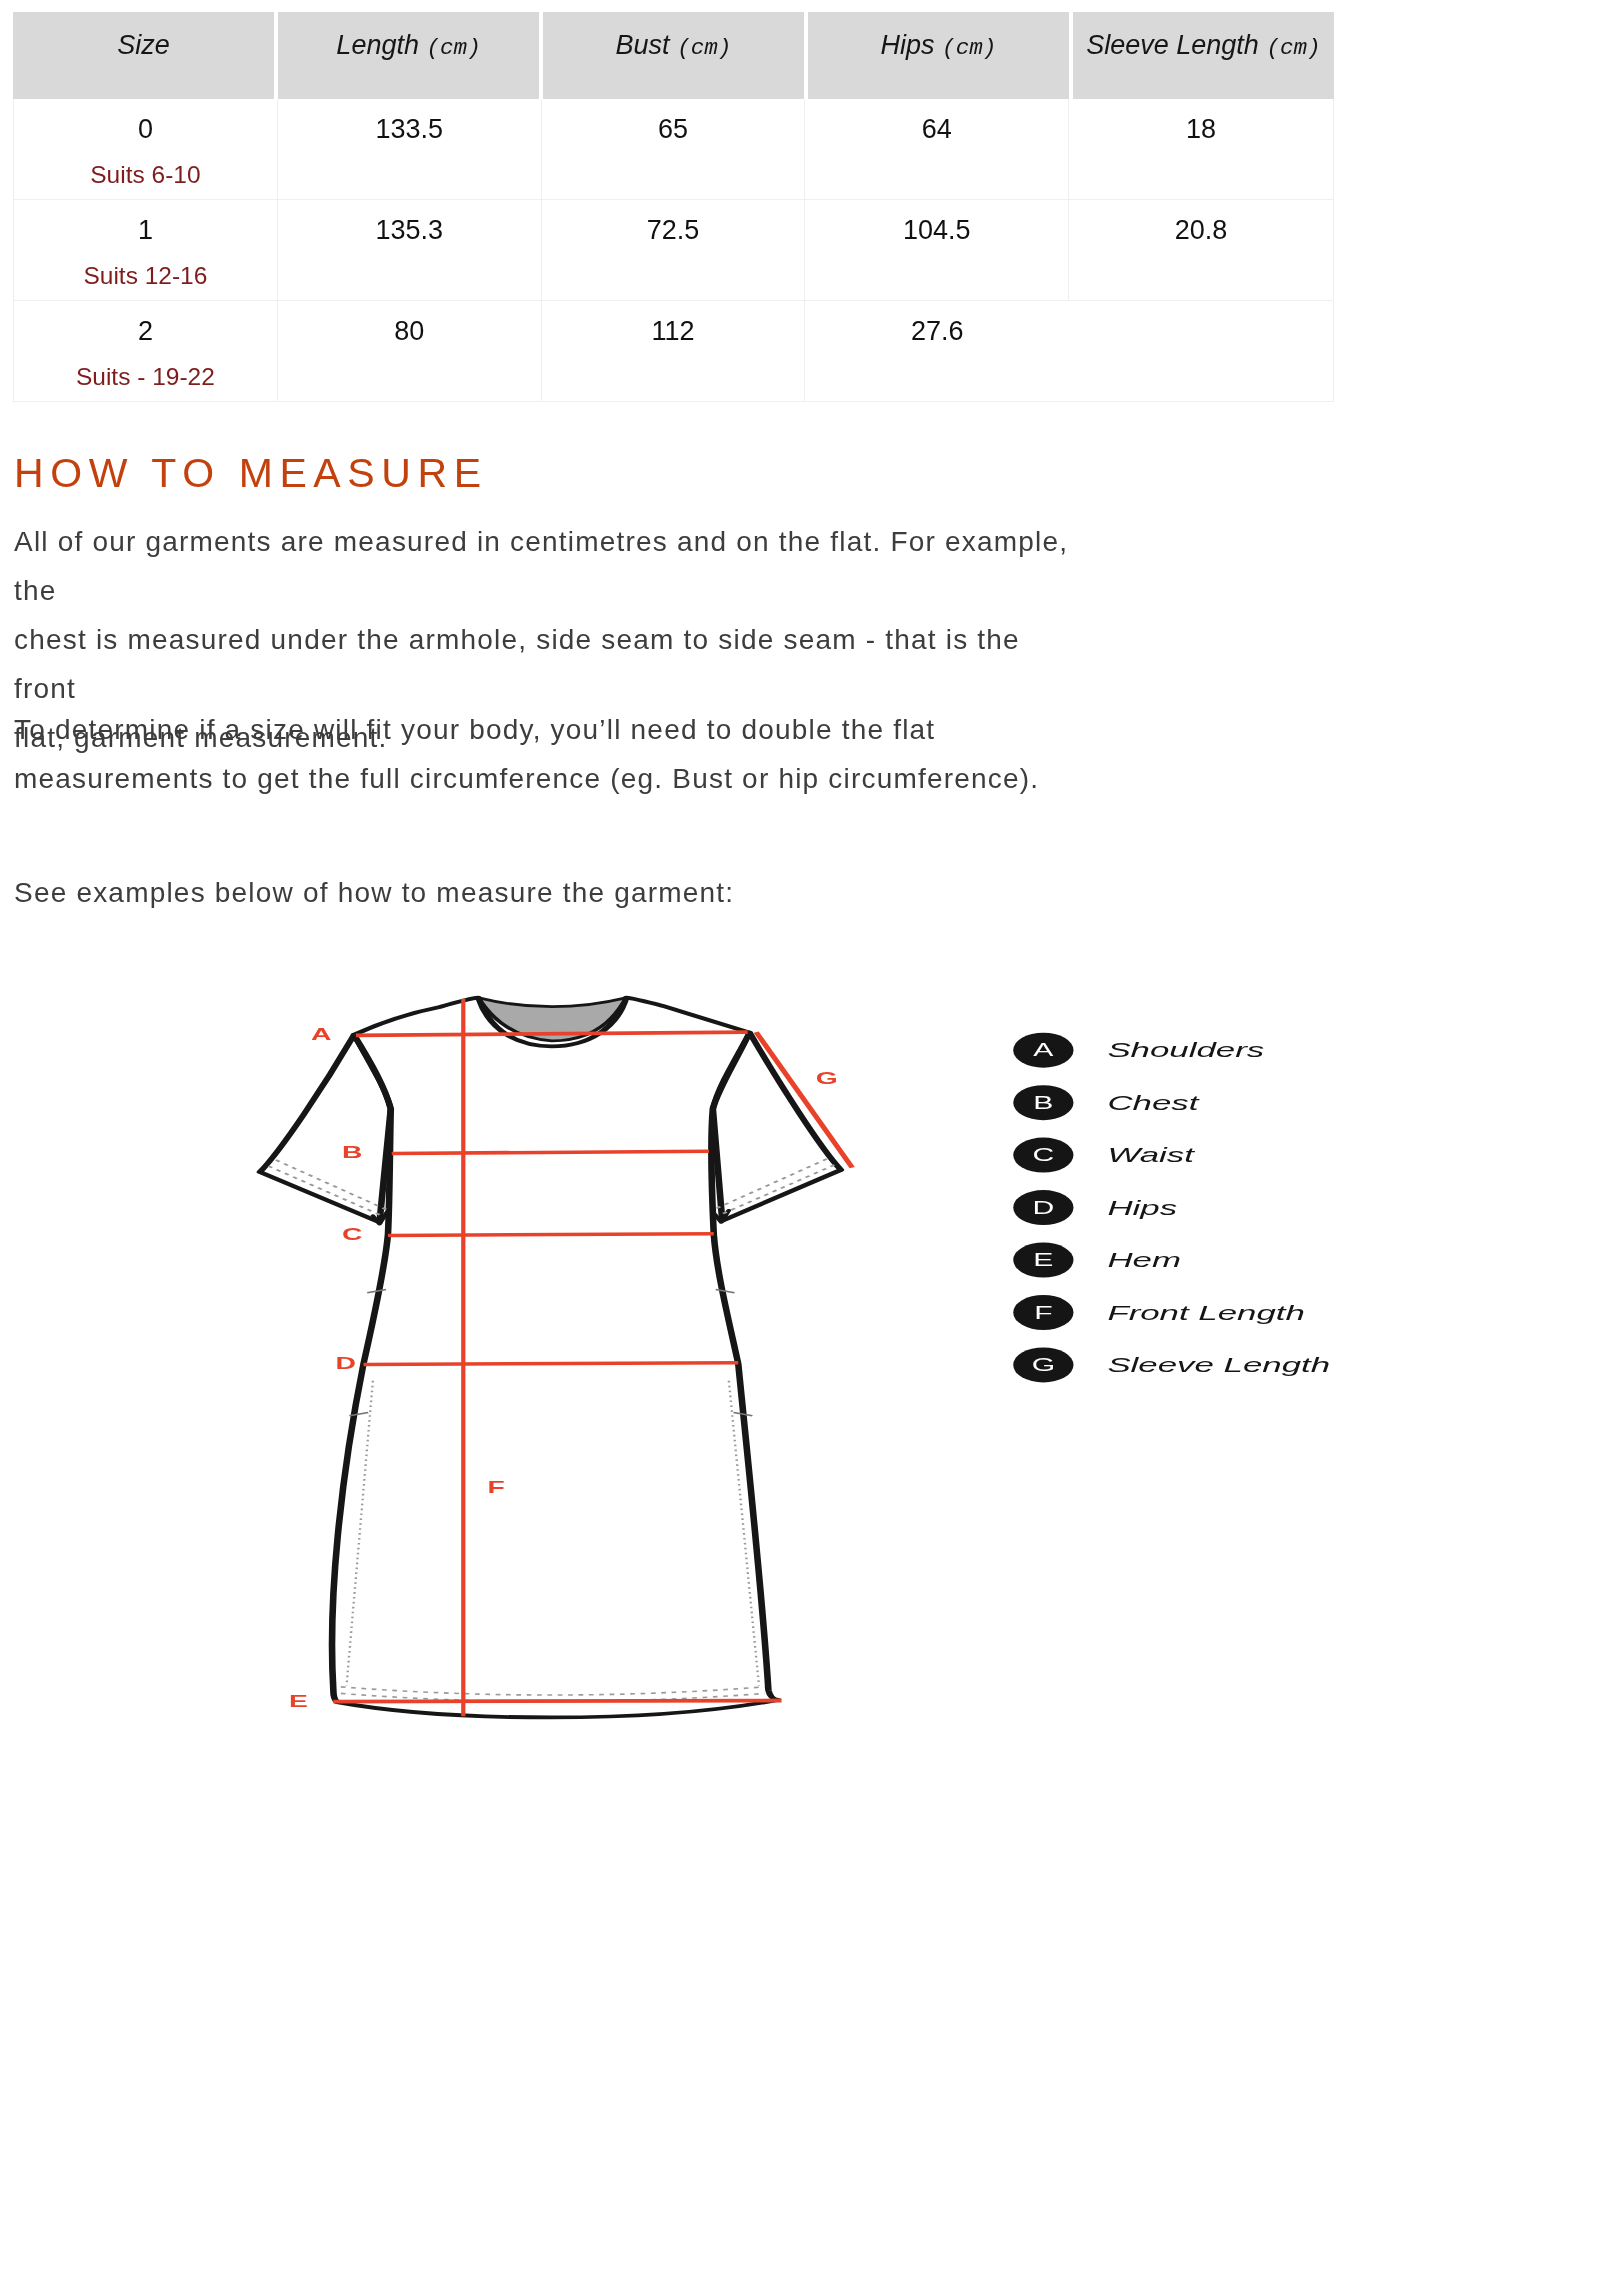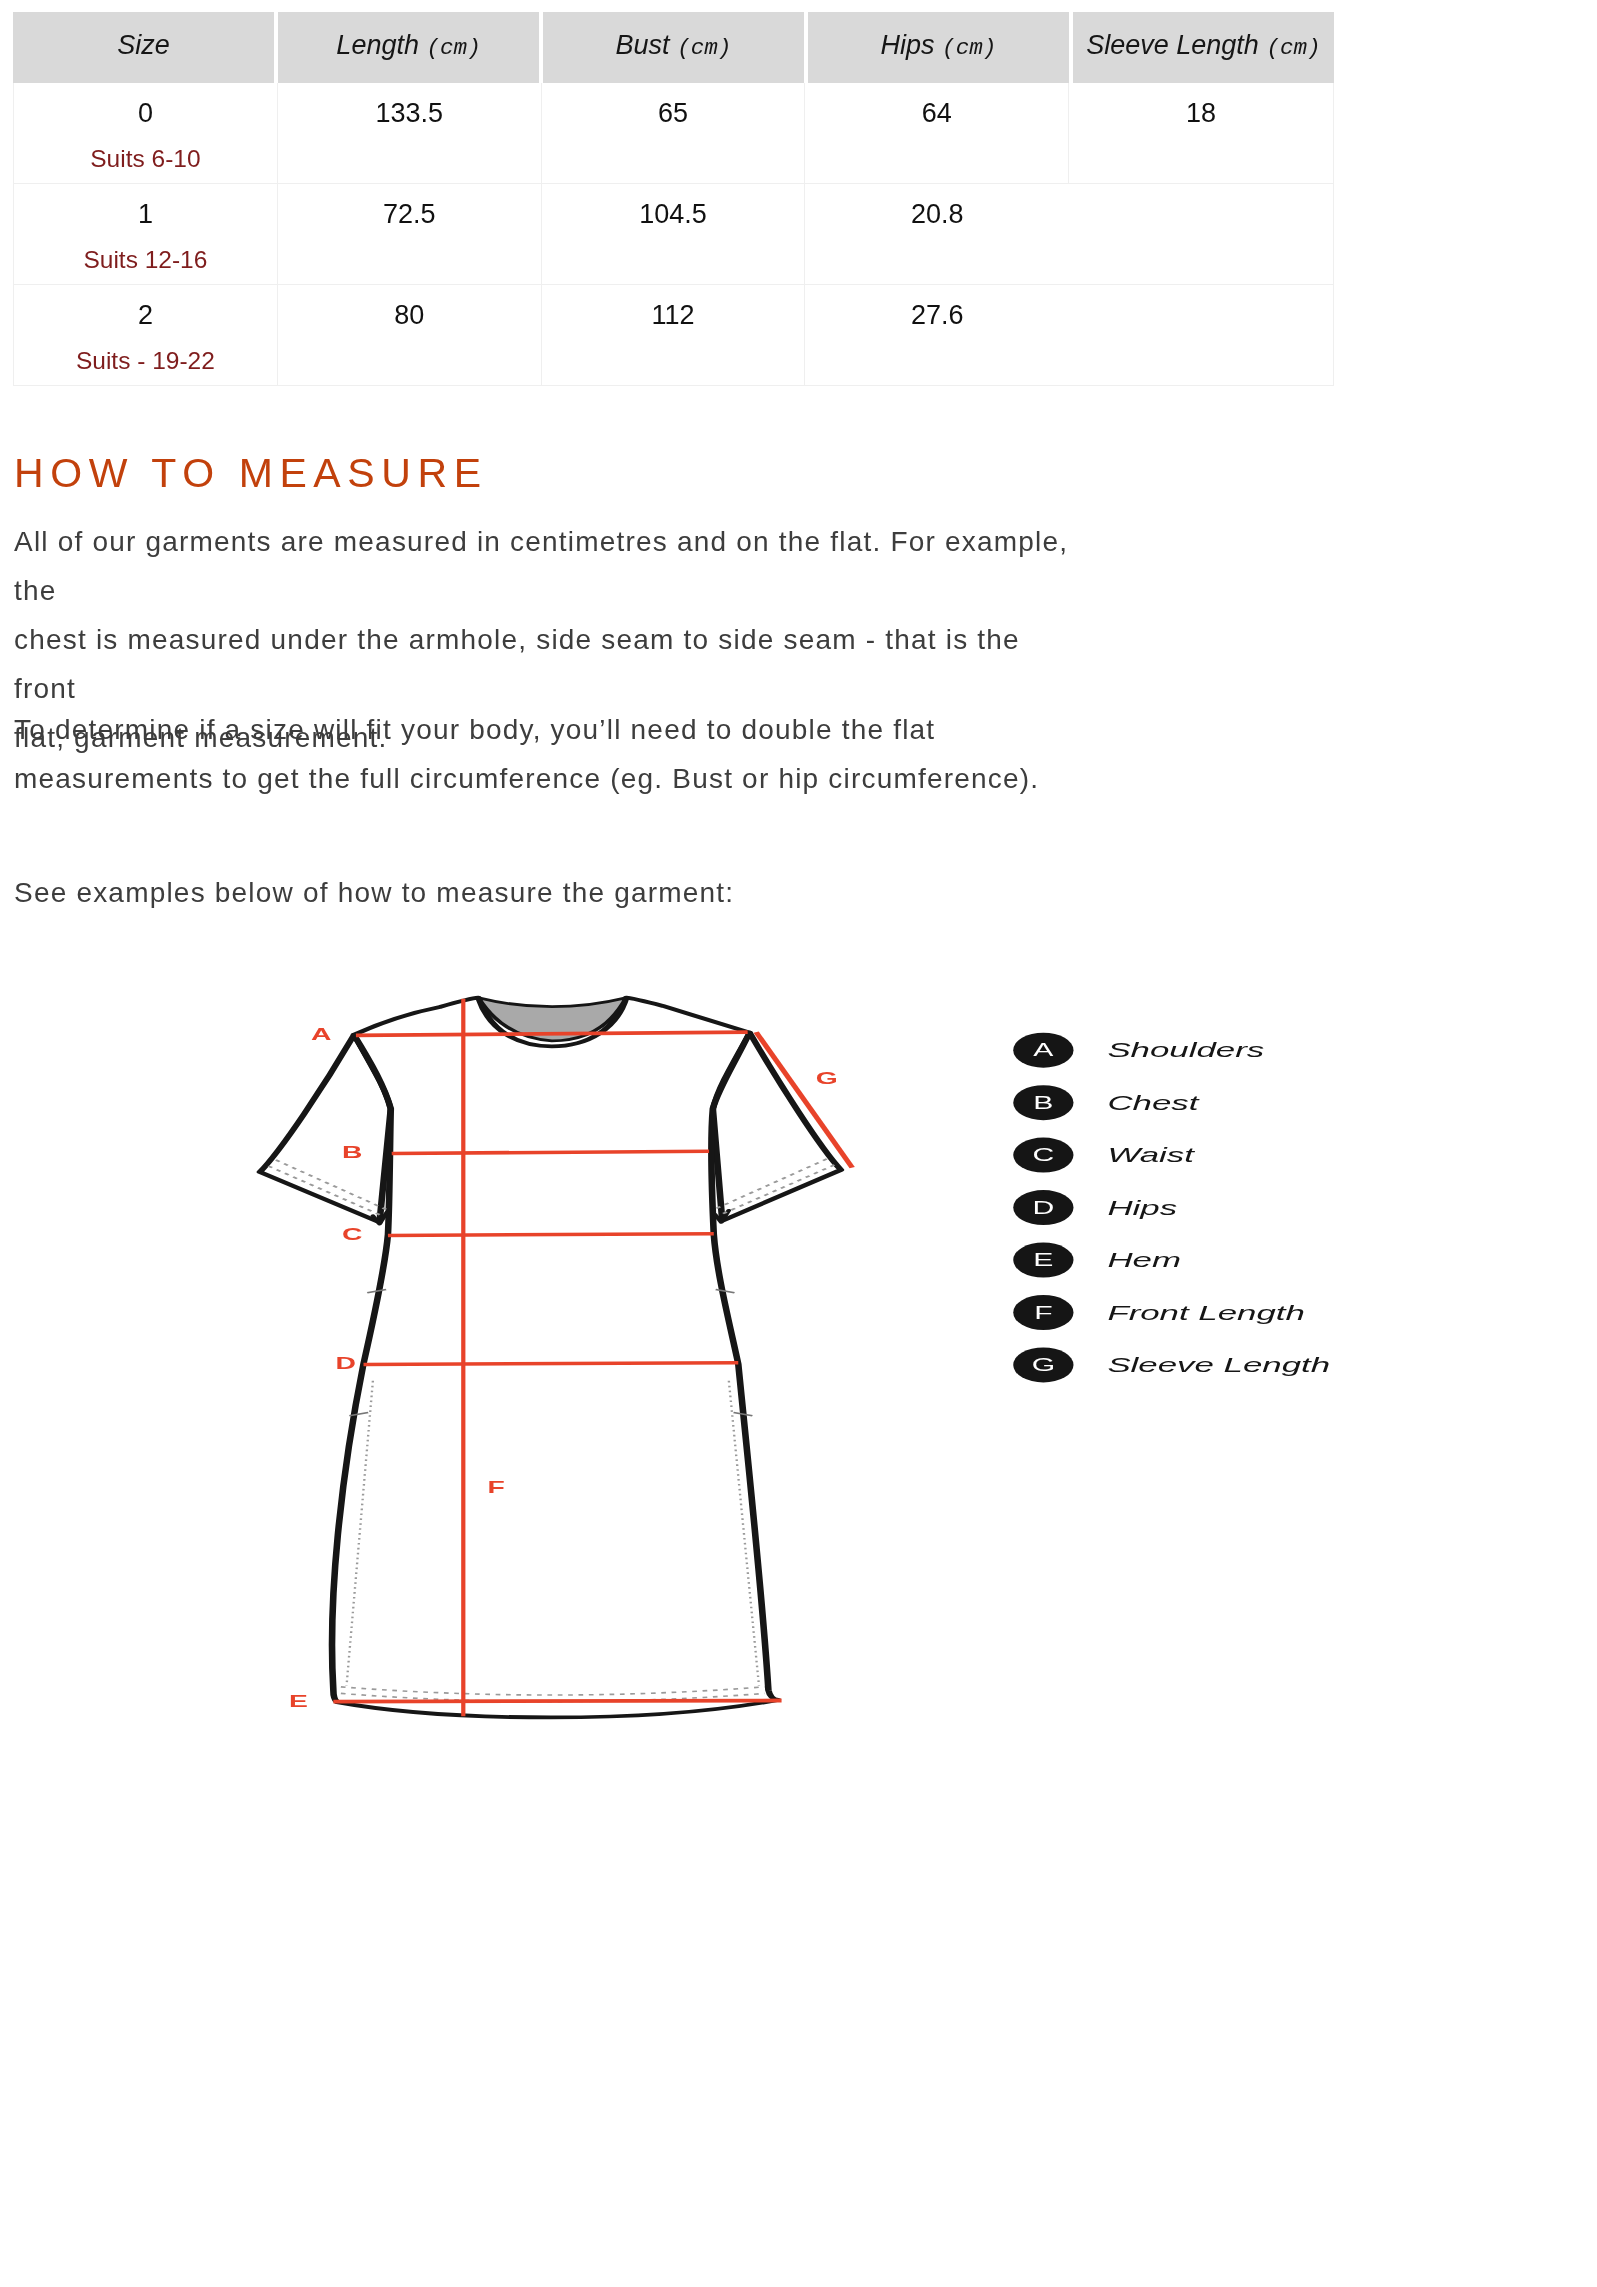--- a/index.html
+++ b/index.html
@@ -12,21 +12,21 @@
     overflow:hidden;
   }
   
   #size-table{position:absolute;left:13px;top:12.2px;width:1321px;}
   .thead{
     display:grid;grid-template-columns:repeat(5,1fr);
     column-gap:3.8px;
   }
   .th{
     background:#d9d9d9;
-    height:71px;
+    height:87px;
     font-style:italic;
     font-size:27px;
     text-align:center;
     padding-top:14px;
     box-sizing:border-box;
     line-height:38px;
     color:#161616;
   }
   .th .unit{font-size:22.6px;font-family:Liberation Mono, monospace;}
   .tbody{
@@ -111,20 +111,21 @@
         <div class="td">133.5</div>
         <div class="td">65</div>
         <div class="td">64</div>
         <div class="td">18</div>
       </div>
       <div class="trow">
         <div class="td">
           <div>1</div>
           <div class="suits">Suits 12-16</div>
         </div>
+        <div class="td">135.3</div>
         <div class="td">72.5</div>
         <div class="td">104.5</div>
         <div class="td">20.8</div>
       </div>
       <div class="trow">
         <div class="td">
           <div>2</div>
           <div class="suits">Suits - 19-22</div>
         </div>
         <div class="td">80</div>

